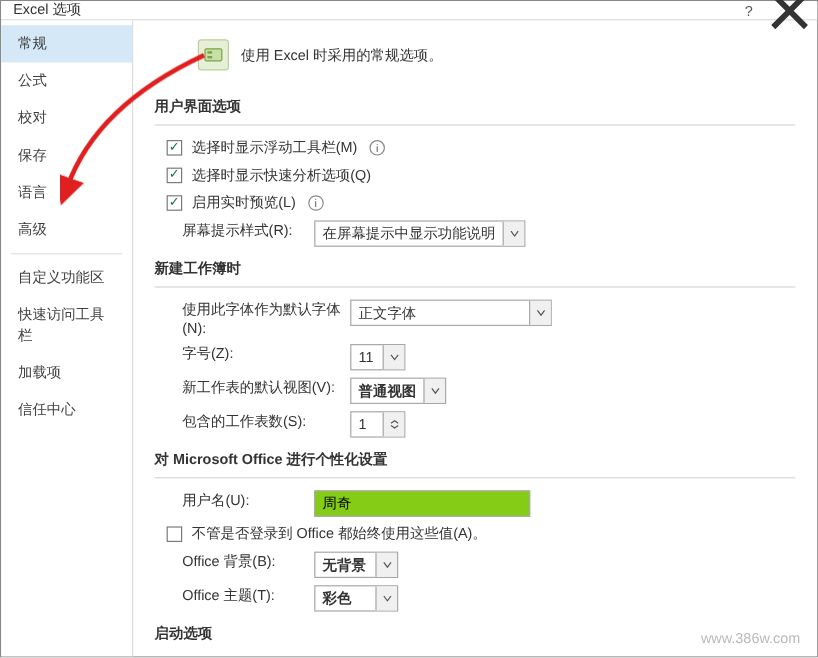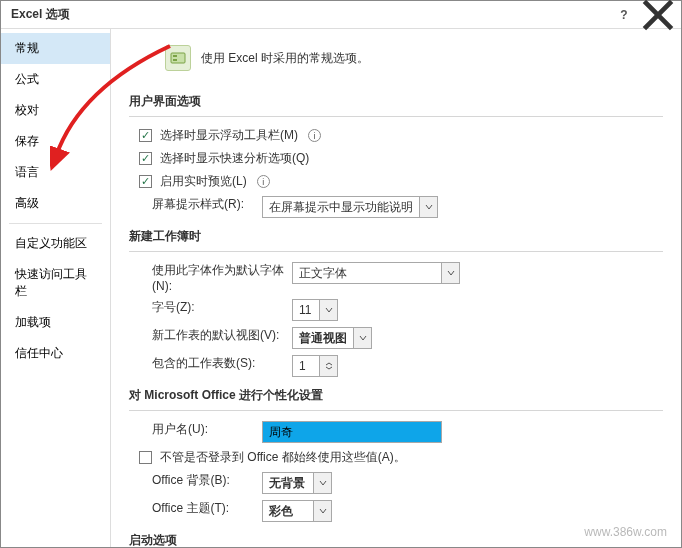--- a/index.html
+++ b/index.html
@@ -1,23 +1,23 @@
 <!DOCTYPE html>
 <html><head>
   <meta charset="utf-8">
   <style>
     * { box-sizing: border-box; margin: 0; padding: 0; }
     body { font-family: "Microsoft YaHei", "Segoe UI", sans-serif; font-size: 12px; color: #333; background: #f0f0f0; width: 682px; height: 548px; overflow: hidden; position: relative; }
     .dialog { width: 682px; height: 548px; background: #fff; border: 1px solid #888; display: flex; flex-direction: column; }
-    .titlebar { height: 28px; display: flex; align-items: center; padding: 0 6px 0 10px; border-bottom: 1px solid #ddd; background: #fff; font-weight: bold; }
+    .titlebar { height: 16px; display: flex; align-items: center; padding: 0 6px 0 10px; border-bottom: 1px solid #ddd; background: #fff; }
     .titlebar .title { flex: 1; font-size: 12px; }
     .titlebar .btn { width: 34px; height: 24px; display: flex; align-items: center; justify-content: center; color: #555; cursor: pointer; }
     .body { flex: 1; display: flex; overflow: hidden; }
     .sidebar { width: 110px; border-right: 1px solid #ddd; background: #fff; padding-top: 4px; }
-    .sidebar .item { padding: 7px 14px; cursor: pointer; color: #000000; }
+    .sidebar .item { padding: 7px 14px; cursor: pointer; color: #404040; }
     .sidebar .item.selected { background: #d4e8f7; }
     .sidebar .sep { height: 1px; background: #e0e0e0; margin: 4px 8px; }
     .content { flex: 1; overflow-y: auto; padding: 10px 18px 10px 18px; position: relative; }
     .intro { display: flex; align-items: center; gap: 10px; margin: 6px 0 18px 4px; padding-left: 32px; }
     .intro-icon { width: 26px; height: 26px; background: #e6f0d8; border: 1px solid #bcd19a; border-radius: 3px; display:flex; align-items:center; justify-content:center; }
     .intro-icon svg { width:16px; height:16px; }
     .section-header { font-weight: bold; font-size: 12px; padding: 4px 0; margin-top: 6px; }
     .section-line { height: 1px; background: #d6d6d6; margin: 2px 0 10px 0; }
     .row { display: flex; align-items: center; margin: 6px 0 6px 10px; gap: 8px; }
     .checkbox { width: 13px; height: 13px; border: 1px solid #7a7a7a; display: inline-flex; align-items: center; justify-content: center; background:#fff; flex: 0 0 auto; }
@@ -27,21 +27,21 @@
     .form-row { display: flex; align-items: flex-start; margin: 6px 0 6px 23px; }
     .form-lbl { width: 140px; font-size: 12px; }
     .form-lbl.short { width: 110px; }
     .select { display: flex; align-items: center; border: 1px solid #a8a8a8; background: #fff; height: 22px; }
     .select .val { padding: 0 6px; font-size: 12px; min-width: 40px; }
     .select .arrow { width: 18px; height: 100%; border-left: 1px solid #a8a8a8; display:flex; align-items:center; justify-content:center; background:#f0f0f0; }
     .select .arrow svg { width:8px; height:8px; }
     .select.wide .val { min-width: 148px; }
     .select.med .val { min-width: 50px; font-weight: bold; }
     .select.tiny .val { min-width: 26px; }
-    .textbox { border: 1px solid #a8a8a8; height: 22px; padding: 0 6px; font-size: 12px; background:#0ea5e9; }
+    .textbox { border: 1px solid #a8a8a8; height: 22px; padding: 0 6px; font-size: 12px; background:#84cc16; }
     .textbox.w180 { width: 180px; }
     .arrow-overlay { position: absolute; top: 38px; left: 50px; pointer-events: none; z-index: 50; }
     .watermark { position:absolute; right:14px; bottom:8px; opacity:0.35; font-size:12px; pointer-events:none; }
   </style>
 </head>
 <body>
 
 <div class="dialog">
   <div class="titlebar">
     <span class="title">Excel 选项</span>

